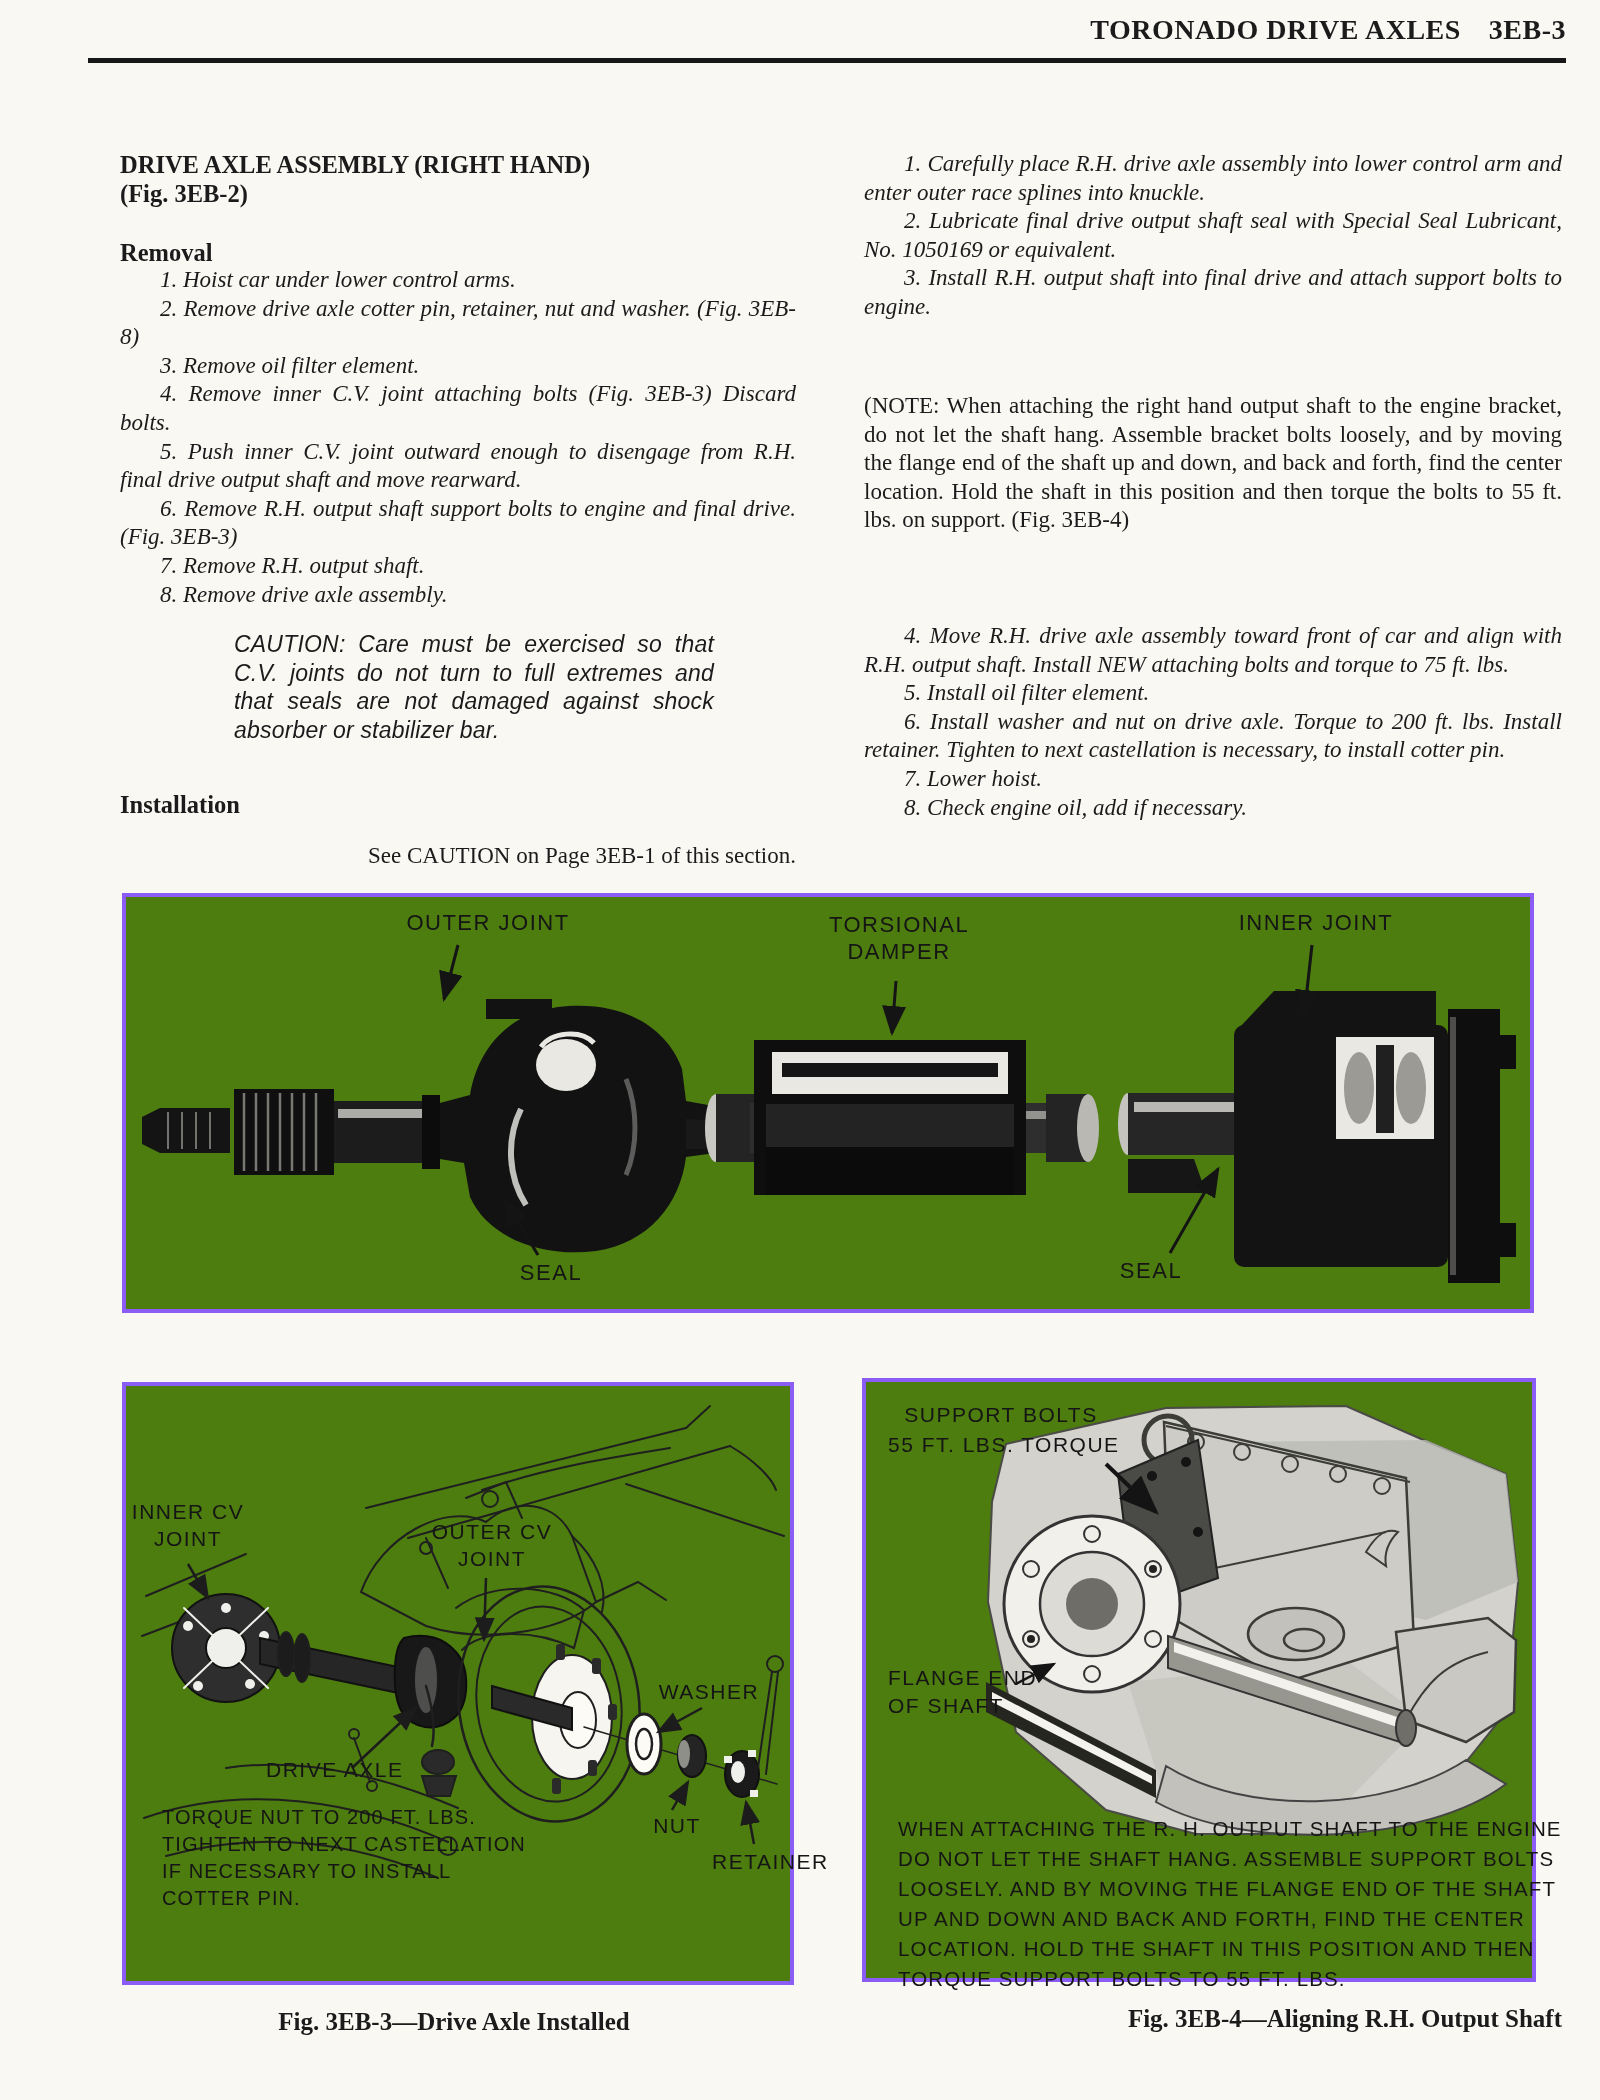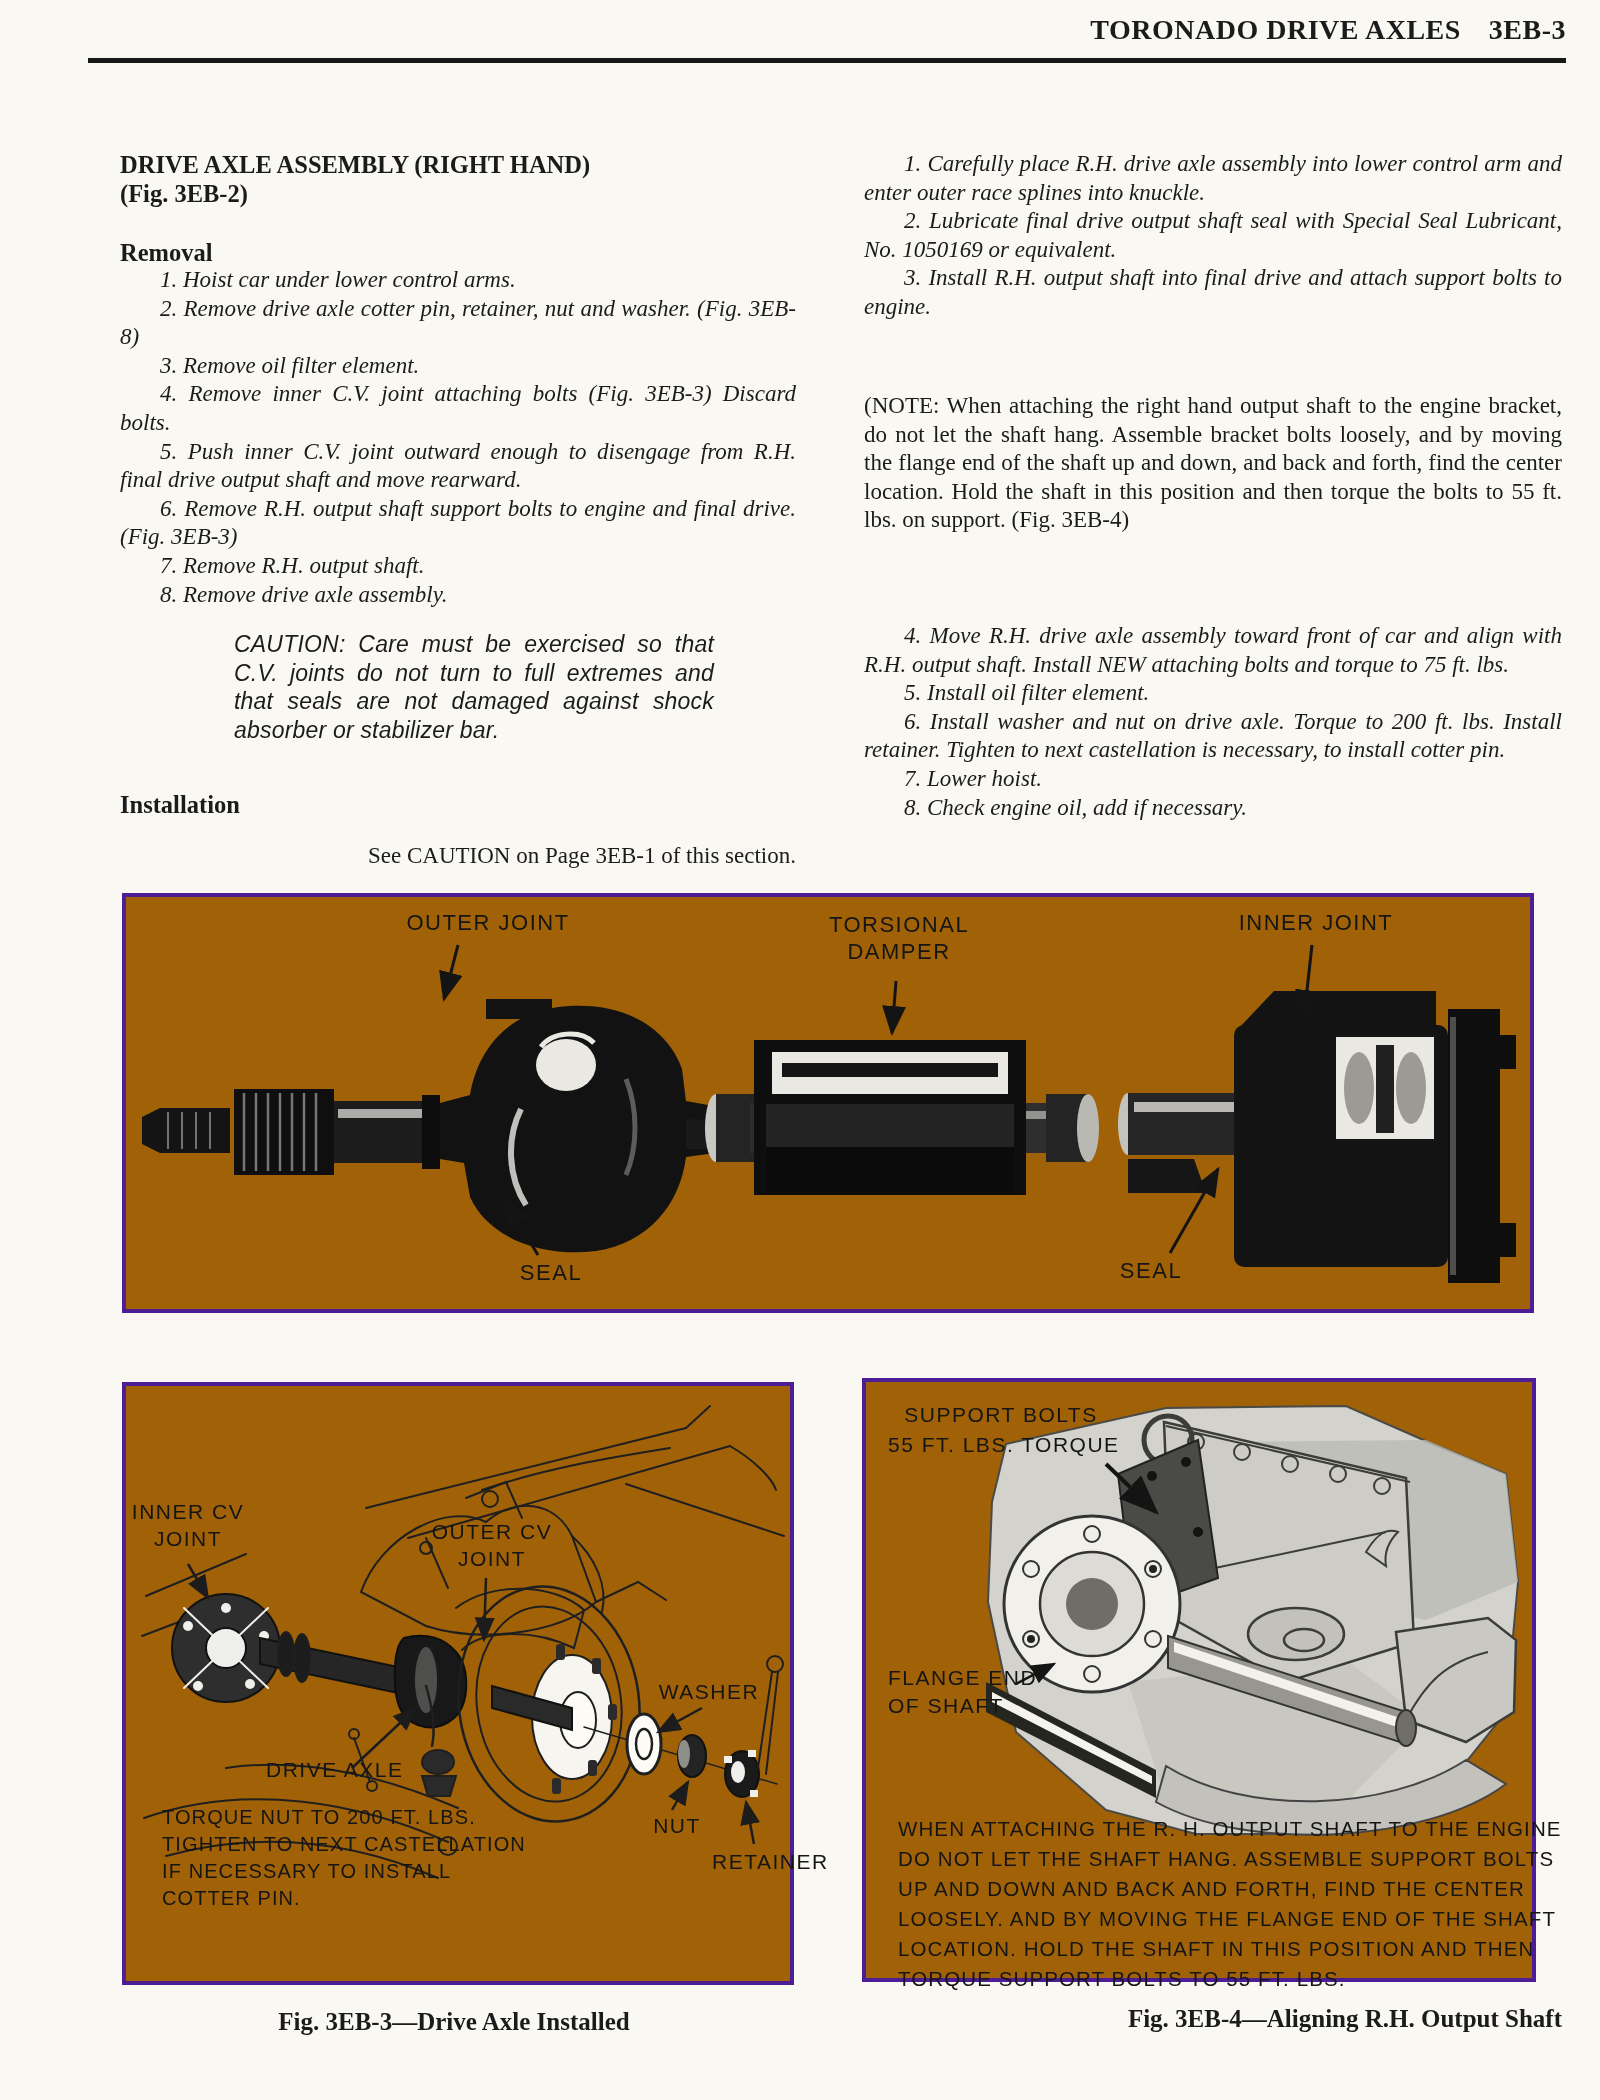--- a/index.html
+++ b/index.html
@@ -8,21 +8,21 @@
   .hdr{position:absolute;left:90px;top:14px;width:1476px;text-align:right;
        font-weight:bold;font-size:28px;letter-spacing:.5px;}
   .hdr .code{margin-left:28px;}
   .hrule{position:absolute;left:88px;top:58px;width:1478px;height:5px;background:#171717;}
   .abs{position:absolute;}
   .body-p{font-size:23px;line-height:28.6px;text-align:justify;margin:0;}
   .indent{text-indent:40px;font-style:italic;}
   .h-bold{font-weight:bold;font-size:24.5px;line-height:29px;margin:0;}
   .caution{font-family:"Liberation Sans",sans-serif;font-style:italic;
            font-size:23px;line-height:28.5px;text-align:justify;letter-spacing:.2px;}
-  .figbox{position:absolute;background:#a16207;border:4px solid #4c1d95;}
+  .figbox{position:absolute;background:#4d7c0f;border:4px solid #8b5cf6;}
   .figbox svg{position:absolute;left:0;top:0;}
   .figlabel{position:absolute;font-family:"Liberation Sans",sans-serif;
             font-size:21px;line-height:27px;letter-spacing:1.5px;color:#151515;
             text-align:center;white-space:nowrap;}
   .figlabel.big{font-size:22px;}
   .figlabel.left{text-align:left;}
   .fignote{position:absolute;font-family:"Liberation Sans",sans-serif;
            font-size:20px;letter-spacing:1.1px;color:#151515;white-space:nowrap;}
   .fignote div{margin:0;}
   .figcap{position:absolute;font-weight:bold;font-size:25px;text-align:center;}
@@ -345,21 +345,21 @@
         <line x1="150" y1="302" x2="188" y2="282" stroke-width="2.5" marker-end="url(#a4)"></line>
       </g>
     </svg>
     <span class="figlabel" style="left:22px;top:18px;width:226px;line-height:30px;"><span>SUPPORT BOLTS</span><br>
       <span>55 FT.  LBS.  TORQUE</span></span>
     <span class="figlabel left" style="left:22px;top:282px;line-height:28px;"><span>FLANGE END</span><br>
       <span>OF SHAFT</span></span>
     <div class="fignote" style="left:32px;top:432px;line-height:30px;font-size:20.5px;">
       <div>WHEN ATTACHING THE R. H.  OUTPUT SHAFT TO THE ENGINE</div>
       <div>DO NOT LET THE SHAFT HANG.  ASSEMBLE SUPPORT BOLTS</div>
+      <div>LOOSELY.  AND BY MOVING THE FLANGE END OF THE SHAFT</div>
       <div>UP AND  DOWN AND BACK AND FORTH,  FIND THE CENTER</div>
-      <div>LOOSELY.  AND BY MOVING THE FLANGE END OF THE SHAFT</div>
       <div>LOCATION.  HOLD THE SHAFT IN THIS POSITION AND THEN</div>
     <div>TORQUE SUPPORT BOLTS TO 55 FT.  LBS.</div>
       </div>
   </div>
   <div class="figcap" style="left:862px;top:2005px;width:700px;text-align:right;">Fig. 3EB-4—Aligning R.H. Output Shaft</div>
 
 </div>
 
 </body></html>

